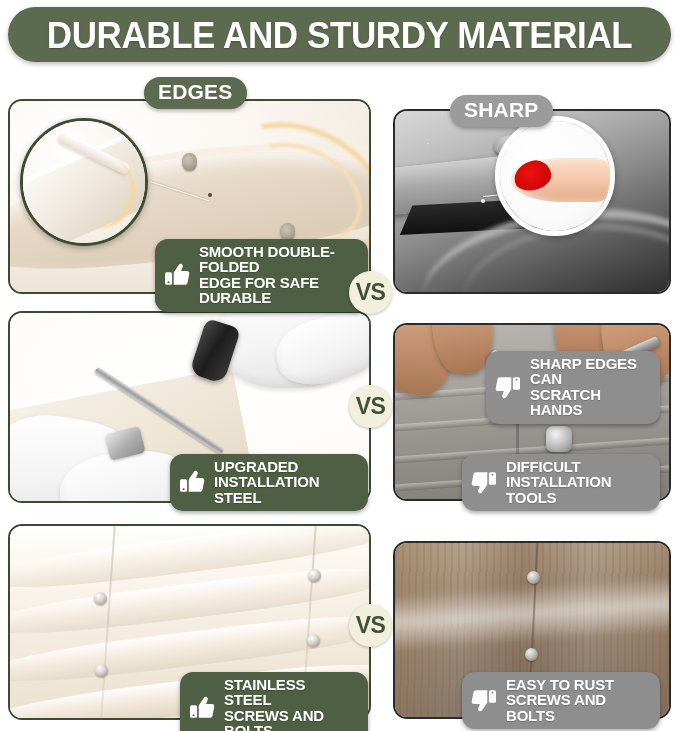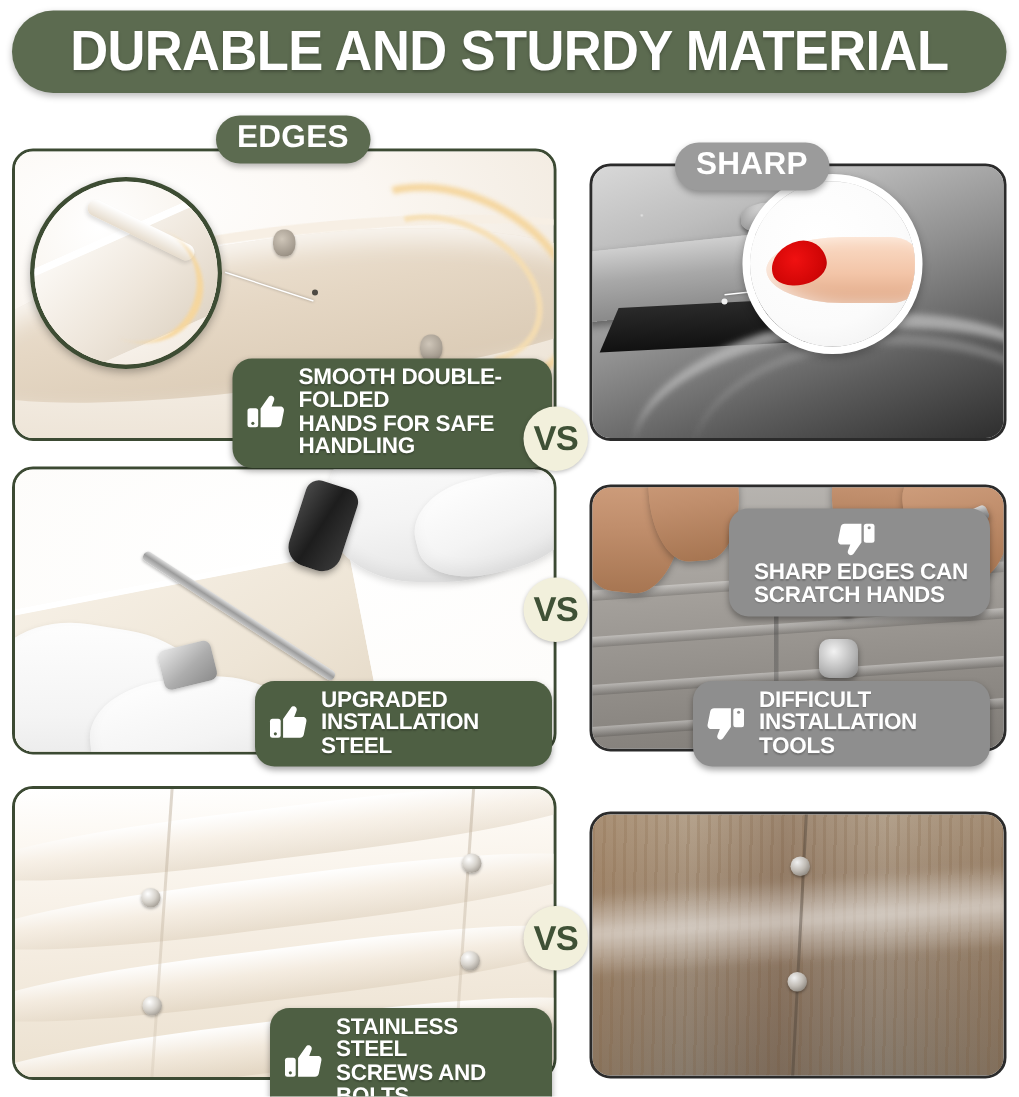--- a/index.html
+++ b/index.html
@@ -588,24 +588,24 @@
     <span>VS</span>
   </div>
 
   <div class="caption caption-good" style="left:155px;top:140px;width:213px;">
     <svg class="thumb-icon" viewBox="0 0 32 32">
       <path fill="#ffffff" d="M12.5 13.2l5.6-8.1c.7-1 2-1.3 3-.7 1 .6 1.4 1.8 1 2.9l-1.7 4.4h6.2c1.6 0 2.8 1.4 2.5 3l-1.9 9.6c-.3 1.3-1.4 2.2-2.7 2.2H12.5V13.2z"></path>
       <rect fill="#ffffff" x="3.2" y="13" width="7.6" height="13.5" rx="1.8"></rect>
       <circle fill="#4e5f43" cx="7" cy="23.7" r="1.1"></circle>
     </svg>
     <div class="caption-text">SMOOTH DOUBLE-FOLDED
-HANDS FOR SAFE HANDLING</div>
-  </div>
-
-  <div class="caption caption-bad" style="left:486px;top:240px;width:174px;flex-direction:column;">
+EDGE FOR SAFE DURABLE</div>
+  </div>
+
+  <div class="caption caption-bad" style="left:486px;top:252px;width:174px;">
     <svg class="thumb-icon" viewBox="0 0 32 32">
       <path fill="#ffffff" d="M19.5 18.8l-5.6 8.1c-.7 1-2 1.3-3 .7-1-.6-1.4-1.8-1-2.9l1.7-4.4H5.4c-1.6 0-2.8-1.4-2.5-3l1.9-9.6C5.1 6.4 6.2 5.5 7.5 5.5h12v13.3z"></path>
       <rect fill="#ffffff" x="21.2" y="5.5" width="7.6" height="13.5" rx="1.8"></rect>
       <circle fill="#8e8e8e" cx="25" cy="8.3" r="1.1"></circle>
     </svg>
     <div class="caption-text">SHARP EDGES CAN
 SCRATCH HANDS</div>
   </div>
 </div>
 
@@ -700,20 +700,29 @@
   <div class="caption caption-good" style="left:180px;top:148px;width:188px;">
     <svg class="thumb-icon" viewBox="0 0 32 32">
       <path fill="#ffffff" d="M12.5 13.2l5.6-8.1c.7-1 2-1.3 3-.7 1 .6 1.4 1.8 1 2.9l-1.7 4.4h6.2c1.6 0 2.8 1.4 2.5 3l-1.9 9.6c-.3 1.3-1.4 2.2-2.7 2.2H12.5V13.2z"></path>
       <rect fill="#ffffff" x="3.2" y="13" width="7.6" height="13.5" rx="1.8"></rect>
       <circle fill="#4e5f43" cx="7" cy="23.7" r="1.1"></circle>
     </svg>
     <div class="caption-text">STAINLESS  STEEL
 SCREWS AND BOLTS</div>
   </div>
 
+  <div class="caption caption-bad" style="left:462px;top:148px;width:198px;">
+    <svg class="thumb-icon" viewBox="0 0 32 32">
+      <path fill="#ffffff" d="M19.5 18.8l-5.6 8.1c-.7 1-2 1.3-3 .7-1-.6-1.4-1.8-1-2.9l1.7-4.4H5.4c-1.6 0-2.8-1.4-2.5-3l1.9-9.6C5.1 6.4 6.2 5.5 7.5 5.5h12v13.3z"></path>
+      <rect fill="#ffffff" x="21.2" y="5.5" width="7.6" height="13.5" rx="1.8"></rect>
+      <circle fill="#8e8e8e" cx="25" cy="8.3" r="1.1"></circle>
+    </svg>
+    <div class="caption-text">EASY TO RUST
+SCREWS AND  BOLTS</div>
+  </div>
 </div>
 
 <div class="tab-badge tab-ours">
   <span>EDGES</span>
 </div>
 <div class="tab-badge tab-others">
   <span>SHARP</span>
 </div>
 
 </body></html>

